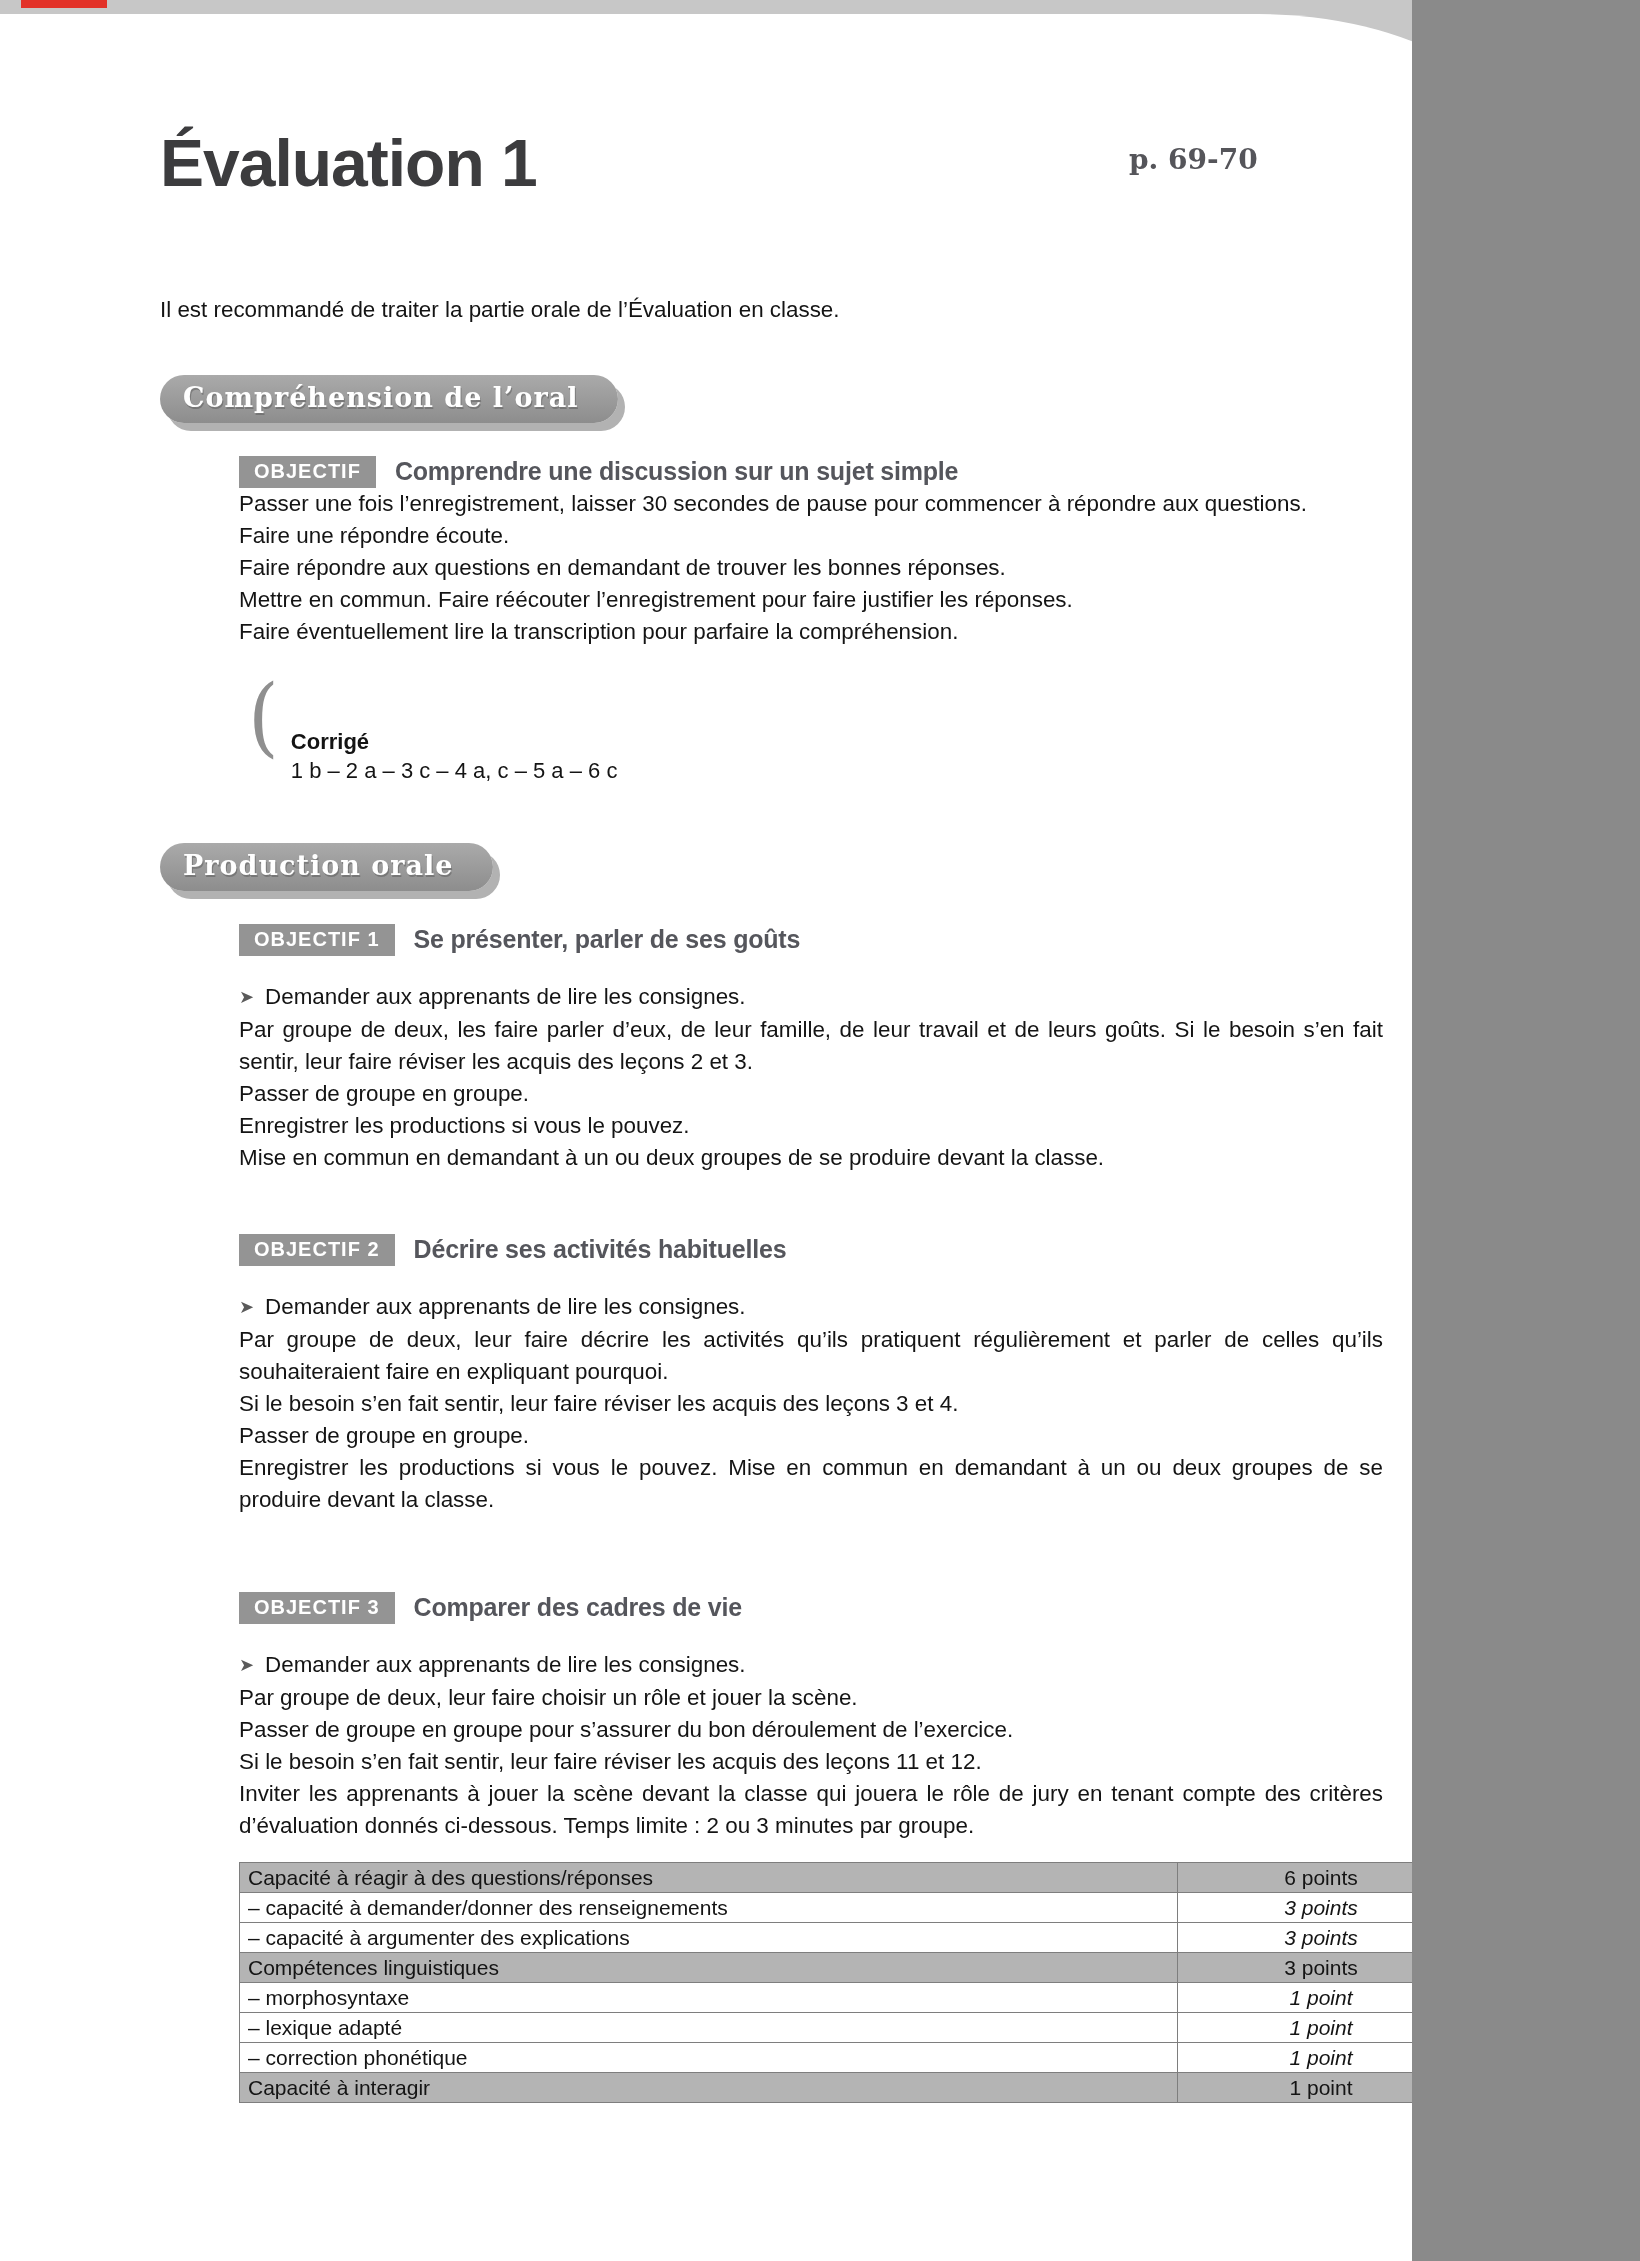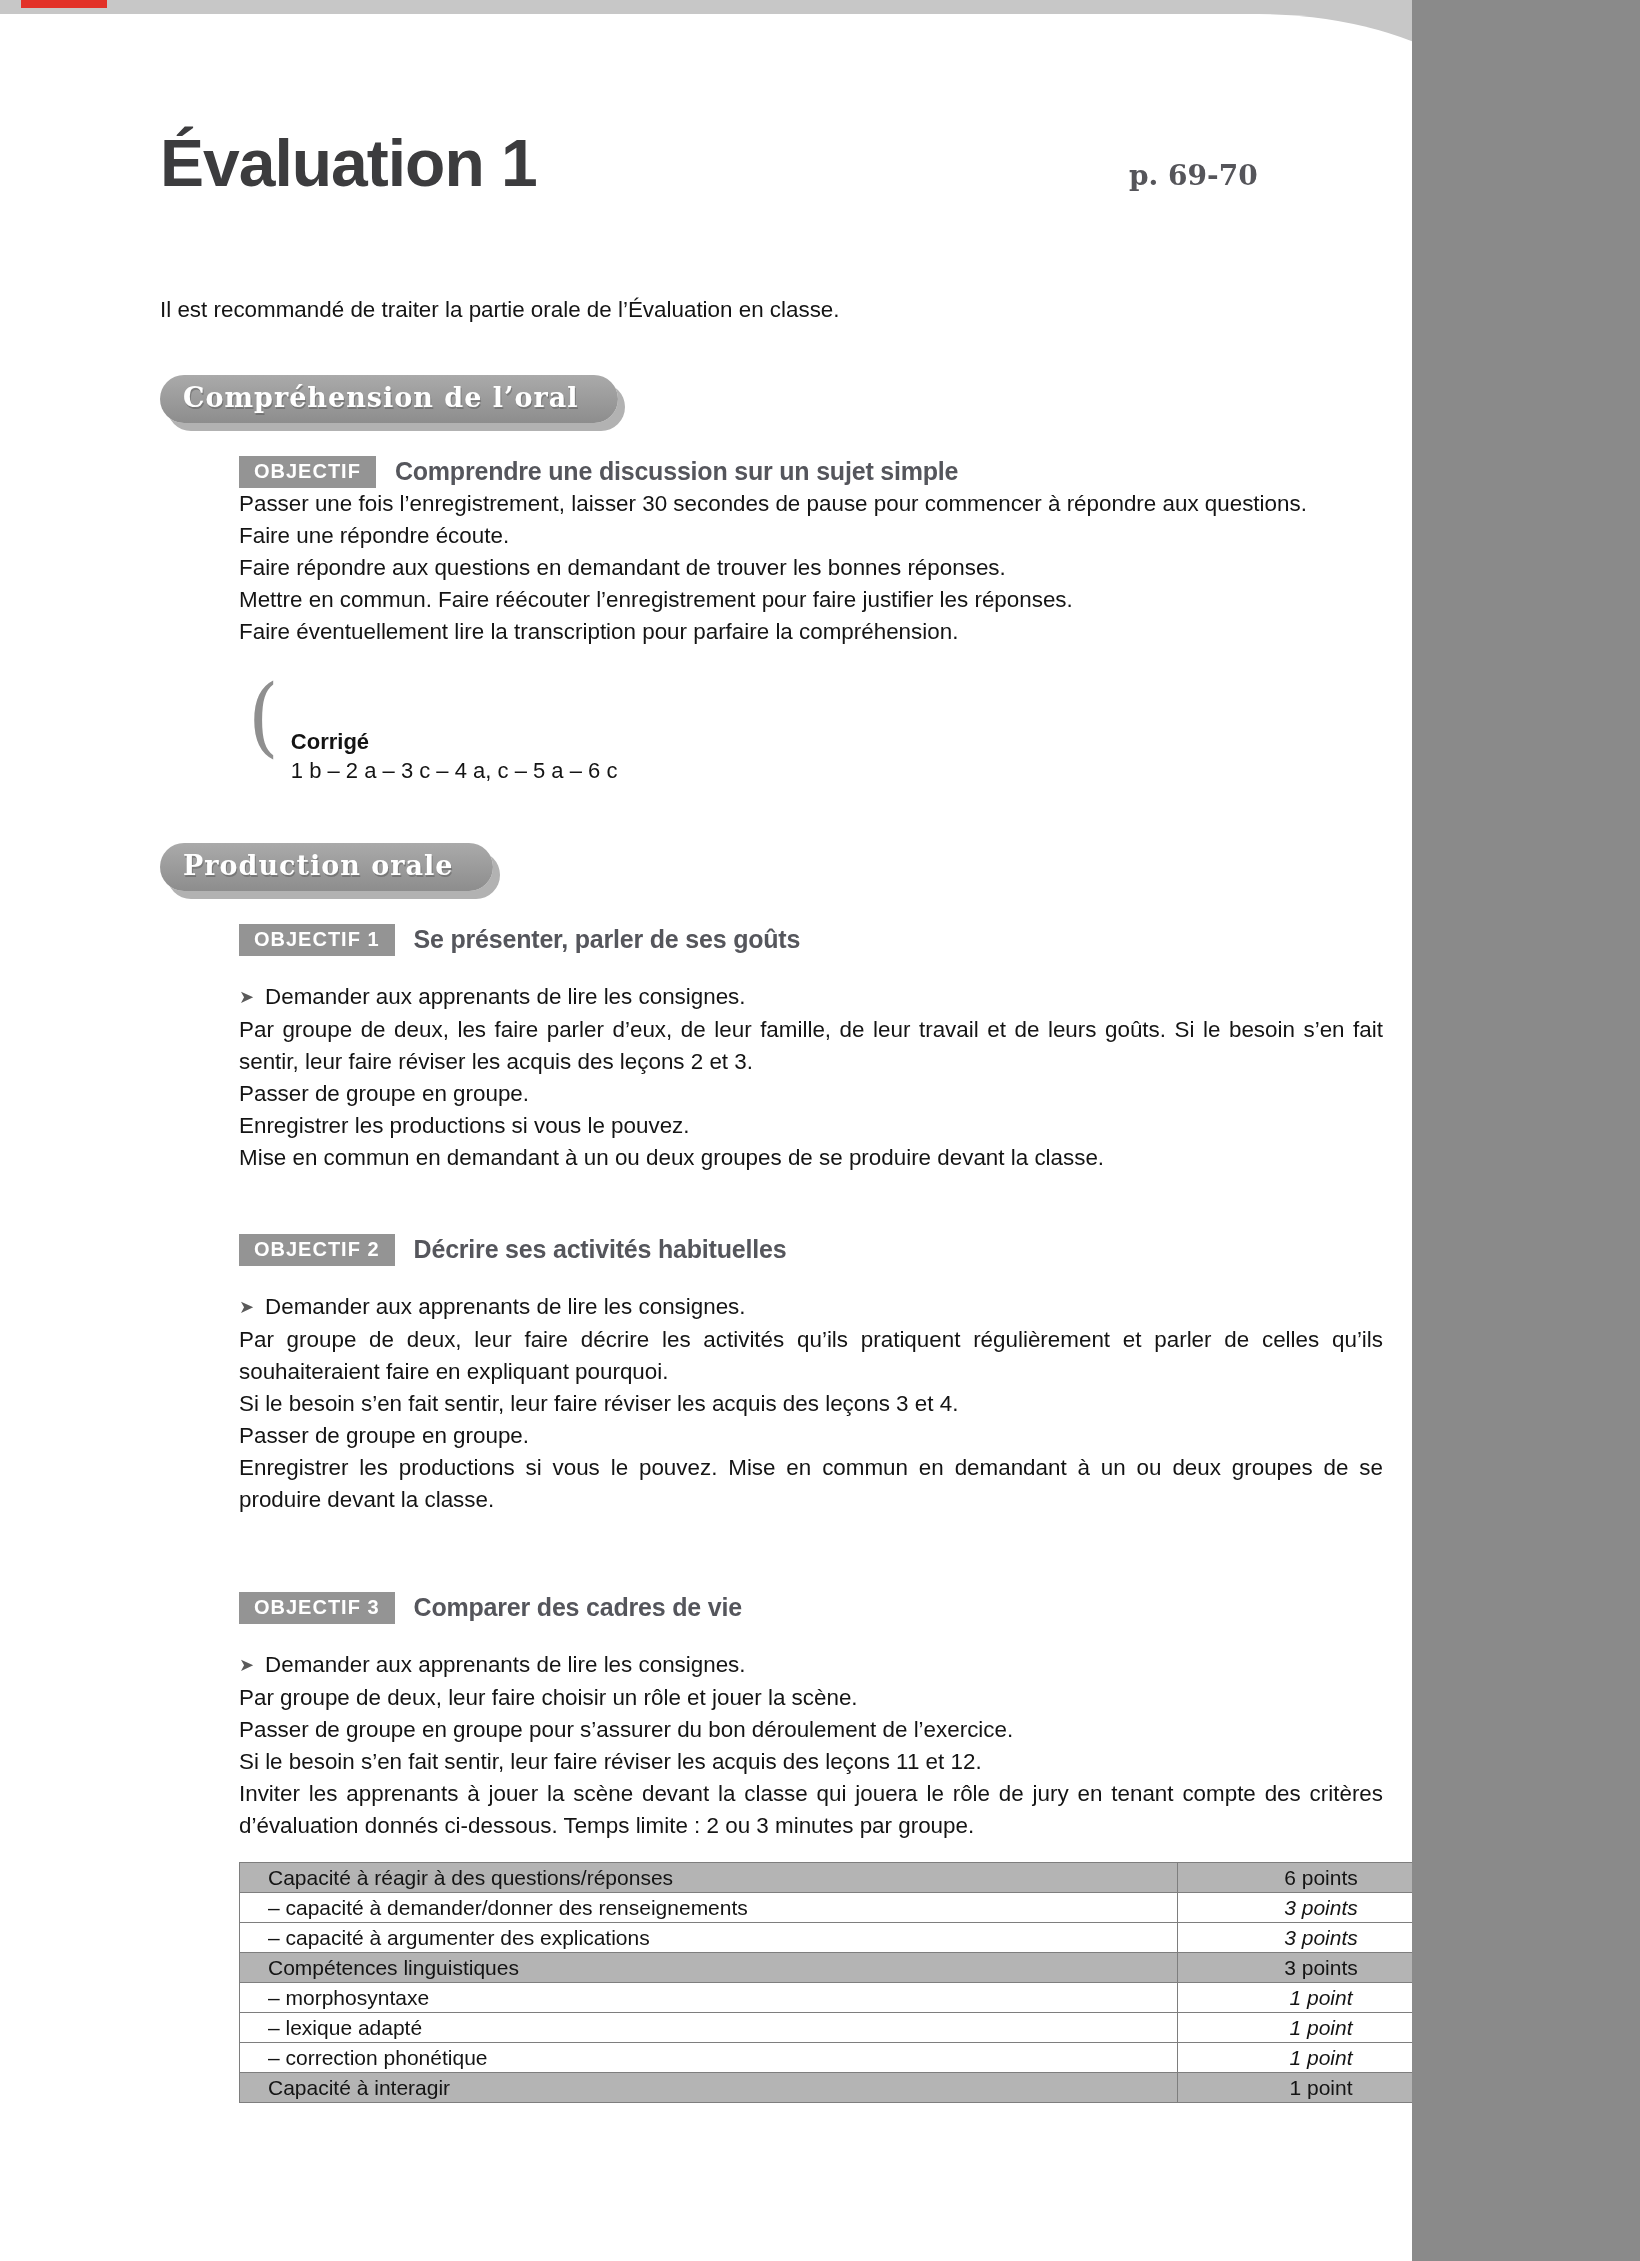--- a/index.html
+++ b/index.html
@@ -15,21 +15,21 @@
     background: var(--page-bg, #ffffff);
     border-top-right-radius: 279px 164px;
   }
   .content { position:relative; box-sizing:border-box; width:100%; height:100%;
     padding:112px 0 0 160px; }
 
   
   .header { position:relative; }
   .title { margin:0; font-size:66px; line-height:74px; font-weight:bold;
     letter-spacing:-1px; color:#3c3c3e; }
-  .page-ref { position:absolute; left:969px; top:33px; font-family:"DejaVu Serif", serif;
+  .page-ref { position:absolute; left:969px; top:17px; font-family:"DejaVu Serif", serif;
     font-weight:bold; font-size:28px; color:#55555a; }
 
   .intro { margin:95px 0 0 0; font-size:22.4px; line-height:30px; }
 
   
   .section-pill {
     display:inline-block; margin-top:50px; padding:9px 40px 12px 23px;
     border-radius:24px;
     background: linear-gradient(180deg, #ararar, #8d8d8d);
     background: linear-gradient(180deg, #aaaaaa, var(--pill-gray, #8d8d8d));
@@ -57,21 +57,21 @@
   .corrige { display:flex; align-items:flex-start; margin:35px 0 0 9px; }
   .paren { font-family:"DejaVu Serif", serif; font-size:79px; line-height:60px;
     color:#8f8f8f; transform:scaleY(1.1); transform-origin:top; }
   .corrige-body { margin-left:12px;margin-top:44px; }
   .corrige-label { font-weight:bold; font-size:22px; line-height:29px; }
   .corrige-answers { font-size:22px; line-height:30px; }
 
   
   .criteria { margin:20px 0 0 79px; width:1226px; border-collapse:collapse;
     font-size:21px; }
-  .criteria td { border:1px solid #7e7e7e; height:27px; padding:1px 28px;
+  .criteria td { border:1px solid #7e7e7e; height:27px; padding:1px 8px;
     vertical-align:middle; }
   .criteria td.pts { width:276px; text-align:center; padding:1px 5px; }
   .criteria tr.hdr td { background: var(--table-header-gray, #b4b4b4); }
   .criteria tr.sub td.pts { font-style:italic; }
 
   
   .delf-badge { position:absolute; left:1454px; top:120px; width:132px; height:132px;
     border-radius:50%;
     background: radial-gradient(circle at 38% 30%, #6e6e6e, #3e3e3e 78%);
     display:flex; align-items:center; justify-content:center; }

